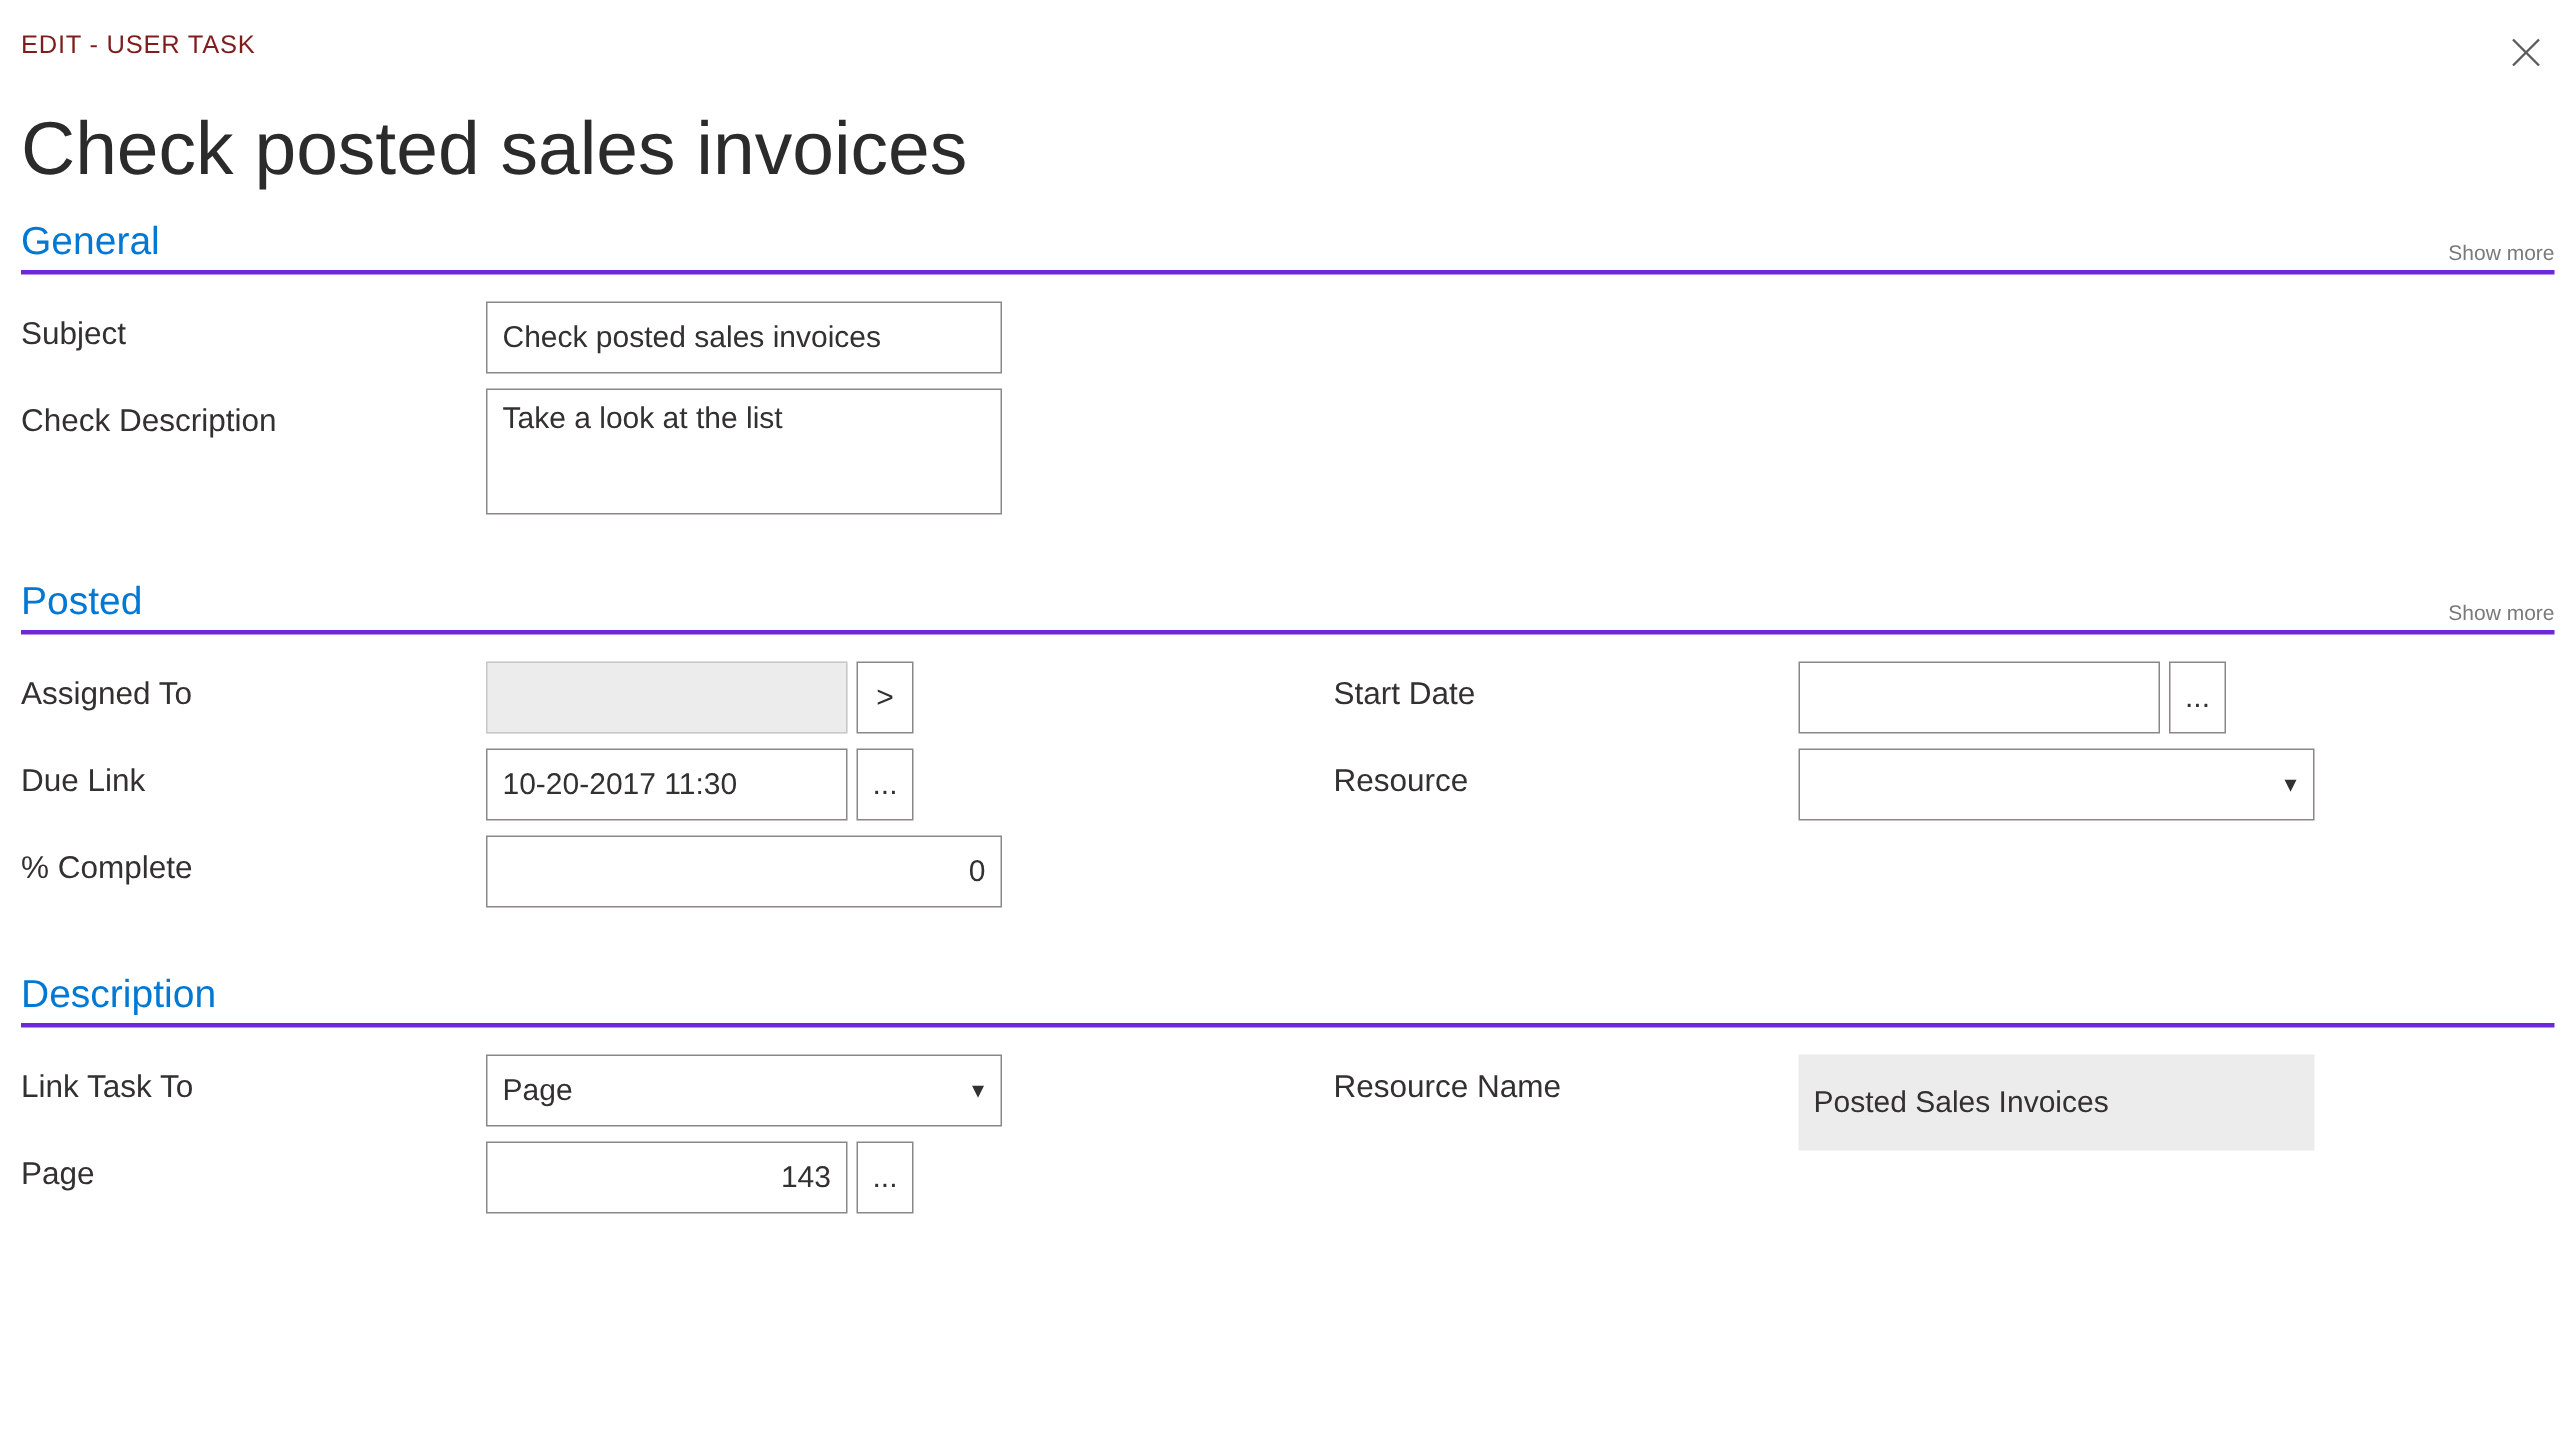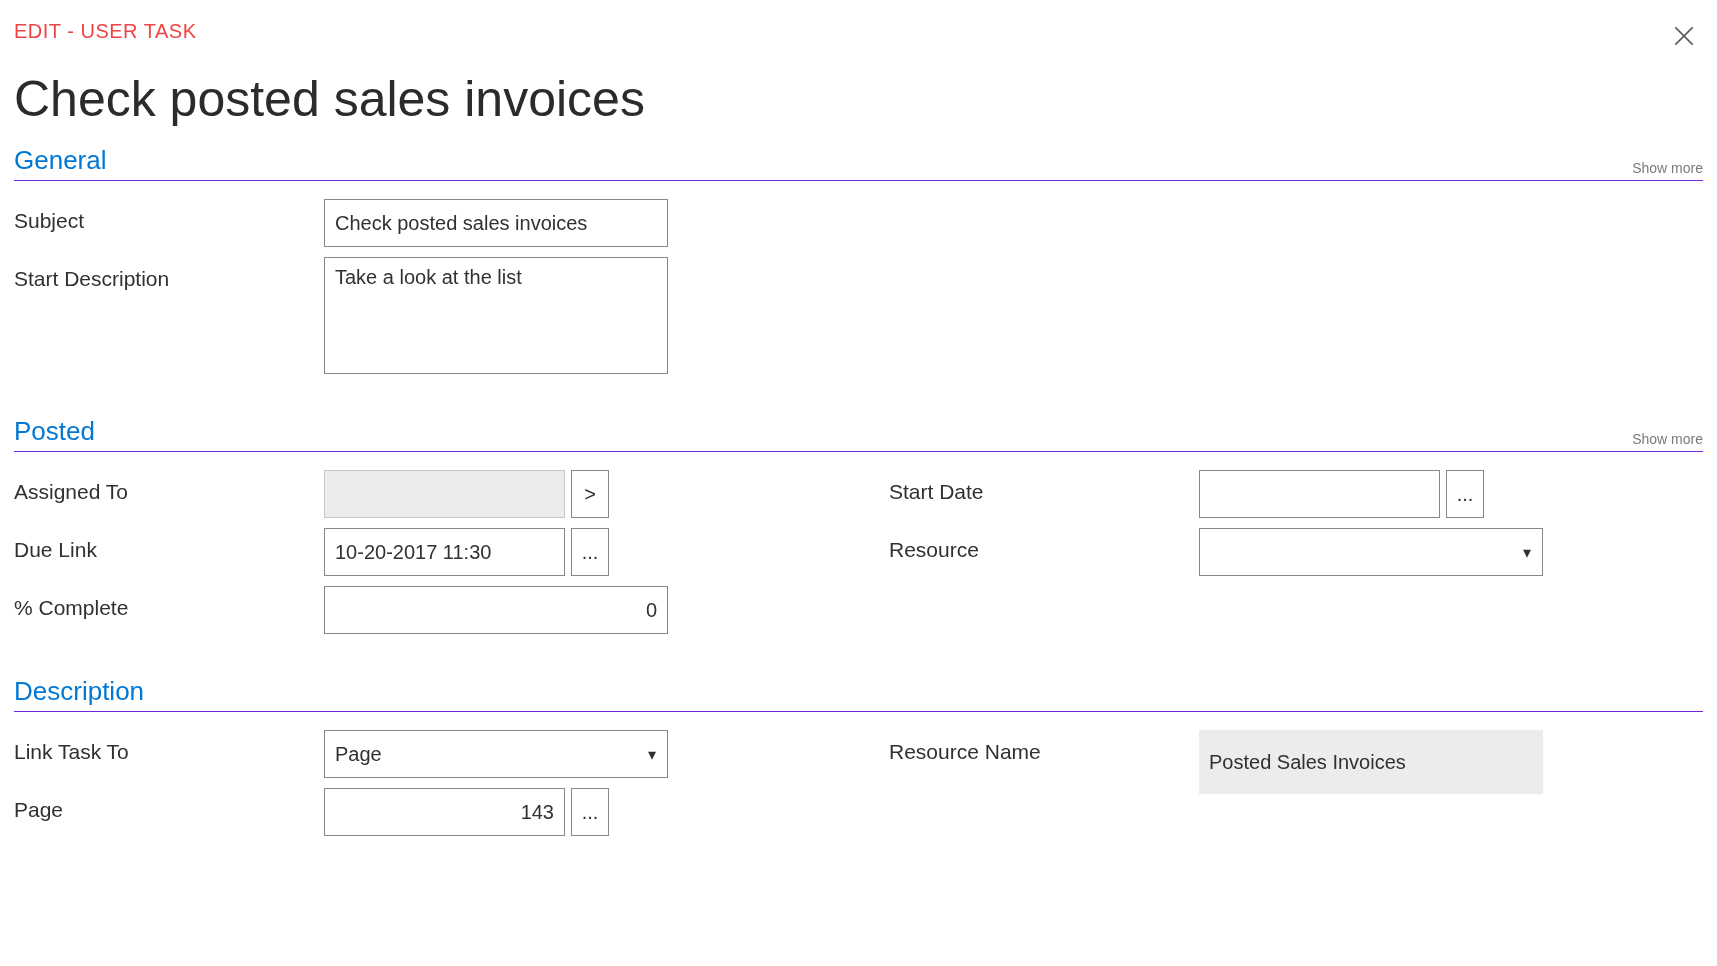--- a/index.html
+++ b/index.html
@@ -14,22 +14,22 @@
   }
   .page {
     padding: 20px 14px 20px 14px;
   }
   .header-row {
     display: flex;
     justify-content: space-between;
     align-items: flex-start;
   }
   .breadcrumb {
-    font-size: 20px;
-    color: #ef4444;
+    font-size: 17px;
+    color: #7f1d1d;
     letter-spacing: 0.5px;
     font-weight: 400;
   }
   .close-btn {
     font-size: 34px;
     color: #5c5c5c;
     line-height: 1;
     cursor: pointer;
     padding: 0 6px;
     font-weight: 300;
@@ -41,21 +41,21 @@
     margin: 18px 0 18px 0;
     line-height: 1.1;
   }
   .section {
     margin-bottom: 32px;
   }
   .section-header {
     display: flex;
     justify-content: space-between;
     align-items: flex-end;
-    border-bottom: 1px solid #6d28d9;
+    border-bottom: 3px solid #6d28d9;
     padding-bottom: 4px;
     margin-bottom: 18px;
   }
   .section-title {
     font-size: 26px;
     color: #0078d4;
     font-weight: 400;
   }
   .show-more {
     font-size: 14px;
@@ -97,21 +97,21 @@
     background: #ffffff;
     color: #323130;
   }
   .input-text.right { text-align: right; }
   .input-text.readonly-gray {
     background: #ececec;
     border: 1px solid #c8c8c8;
   }
   .textarea {
     width: 344px;
-    height: 117px;
+    height: 84px;
     border: 1px solid #8a8886;
     padding: 8px 10px;
     font-size: 20px;
     font-family: inherit;
     resize: none;
     background: #ffffff;
     color: #323130;
   }
   .assist-btn {
     width: 38px;
@@ -190,21 +190,21 @@
     </div>
     <div class="section-body">
       <div class="col">
         <div class="field-row">
           <div class="field-label">Subject</div>
           <div class="field-control">
             <input class="input-text" type="text" value="Check posted sales invoices" style="">
           </div>
         </div>
         <div class="field-row">
-          <div class="field-label">Start Description</div>
+          <div class="field-label">Check Description</div>
           <div class="field-control">
             <textarea class="textarea" style="">Take a look at the list</textarea>
           </div>
         </div>
       </div>
       <div class="col"></div>
     </div>
   </div>
 
   <div class="section">

